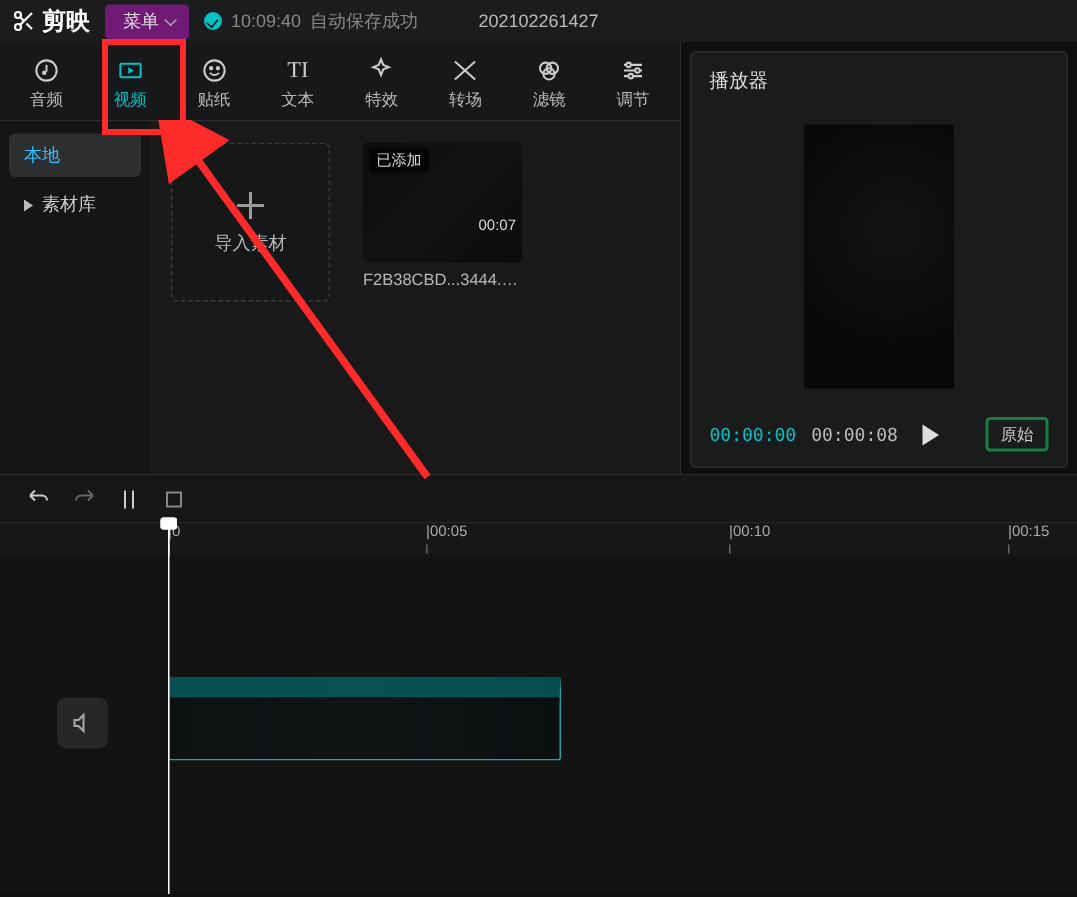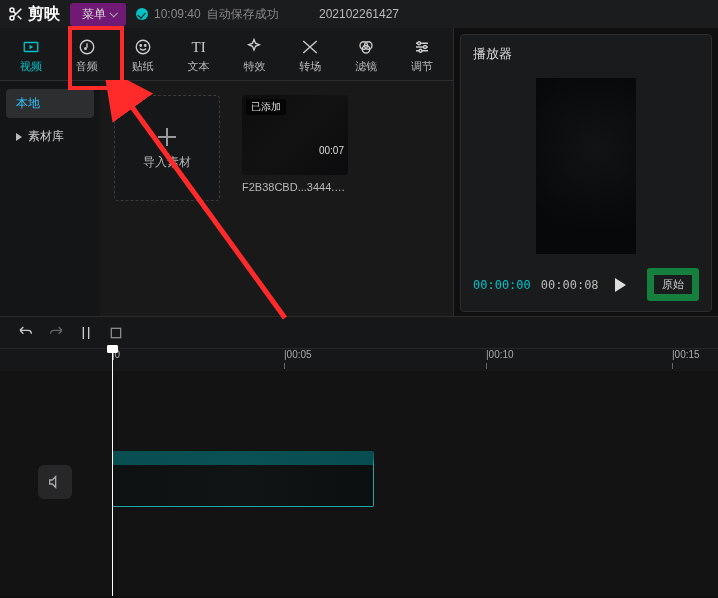--- a/index.html
+++ b/index.html
@@ -37,21 +37,21 @@
   .clip-name { font-size: 11px; color: #b8b8b8; text-align: center; white-space: nowrap; overflow: hidden; text-overflow: ellipsis; width: 100%; }
   .preview-panel { flex: 1; display: flex; flex-direction: column; background: #1a1b1c; border: 1px solid #2c2d2f; border-radius: 4px; margin: 6px 6px 4px 6px; padding: 10px 12px; }
   .preview-title { color: #ddd; font-size: 13px; margin-bottom: 6px; }
   .preview-stage { flex: 1; display: flex; align-items: center; justify-content: center; }
   .stage-inner { width: 100px; height: 176px; background: radial-gradient(circle at 60% 40%, #111315, #070809 70%); }
   .preview-ctrl { display: flex; align-items: center; gap: 10px; margin-top: 6px; }
   .tc { font-family: monospace; font-size: 12px; }
   .tc.cur { color: #00c2c7; }
   .tc.tot { color: #bbb; }
   .play-btn { width: 0; height: 0; border-top: 7px solid transparent; border-bottom: 7px solid transparent; border-left: 11px solid #ddd; cursor: pointer; margin-left: 6px; }
-  .orig-btn { margin-left: auto; border: 7px solid #15803d; color: #ccc; padding: 2px 8px; font-size: 11px; background: none; border-radius: 3px; cursor: pointer; }
+  .orig-btn { margin-left: auto; border: 2px solid #15803d; color: #ccc; padding: 2px 8px; font-size: 11px; background: none; border-radius: 3px; cursor: pointer; }
   .timeline { height: 280px; background: #131314; border-top: 1px solid #2a2b2c; display: flex; flex-direction: column; }
   .tl-toolbar { height: 32px; display: flex; align-items: center; gap: 14px; padding: 0 18px; background: #161718; border-bottom: 1px solid #26272a; }
   .tl-tool { width: 16px; height: 16px; }
   .ruler { position: relative; height: 22px; background: #161718; }
   .ruler .mark { position: absolute; top: 0; font-size: 10px; color: #aaa; }
   .ruler .mark::before { content:""; position:absolute; left:0; top:14px; width:1px; height:6px; background:#666; }
   .tracks { position: relative; flex: 1; }
   .track-head { position: absolute; left: 38px; top: 94px; width: 34px; height: 34px; background: #272729; border-radius: 6px; display: flex; align-items: center; justify-content: center; cursor: pointer; }
   .clip-in-track { position: absolute; left: 112px; top: 80px; width: 262px; height: 56px; background: linear-gradient(90deg,#0e1112,#101415,#0c0f10); border: 1px solid #20a5a9; border-top: 14px solid rgba(0,194,200,0.35); border-radius: 2px; overflow: hidden; cursor: pointer; }
   .clip-in-track .label { position: absolute; top: -13px; left: 4px; font-size: 9.5px; color: #cde; display: flex; gap: 10px; }
@@ -84,38 +84,38 @@
     <span>自动保存成功</span>
   </div>
   <div class="proj-name">202102261427</div>
 </div>
 
 <div class="workarea">
 
   <div class="left-panel">
 
     <div class="tabstrip">
+      <div class="tab">
+        <span class="ico">
+          <svg width="18" height="18" viewBox="0 0 24 24" fill="none" stroke="#ccc" stroke-width="1.8">
+              <circle cx="12" cy="12" r="9"></circle>
+              <path d="M12 7v6"></path>
+              <circle cx="10" cy="14" r="2" fill="#ccc" stroke="none"></circle>
+            </svg>
+        </span>
+        <span>音频</span>
+      </div>
       <div class="tab active">
         <span class="ico">
           <svg width="18" height="18" viewBox="0 0 24 24" fill="none" stroke="#00c2c7" stroke-width="1.8">
               <rect x="3" y="6" width="18" height="12" rx="1"></rect>
               <path d="M10 9l5 3-5 3V9z" fill="#00c2c7" stroke="none"></path>
             </svg>
         </span>
         <span>视频</span>
-      </div>
-      <div class="tab">
-        <span class="ico">
-          <svg width="18" height="18" viewBox="0 0 24 24" fill="none" stroke="#ccc" stroke-width="1.8">
-              <circle cx="12" cy="12" r="9"></circle>
-              <path d="M12 7v6"></path>
-              <circle cx="10" cy="14" r="2" fill="#ccc" stroke="none"></circle>
-            </svg>
-        </span>
-        <span>音频</span>
       </div>
       <div class="tab">
         <span class="ico">
           <svg width="18" height="18" viewBox="0 0 24 24" fill="none" stroke="#ccc" stroke-width="1.8">
               <circle cx="12" cy="12" r="9"></circle>
               <path d="M8 14s1.5 2 4 2 4-2 4-2"></path>
               <circle cx="9" cy="10" r="1" fill="#ccc"></circle>
               <circle cx="15" cy="10" r="1" fill="#ccc"></circle>
             </svg>
         </span>

